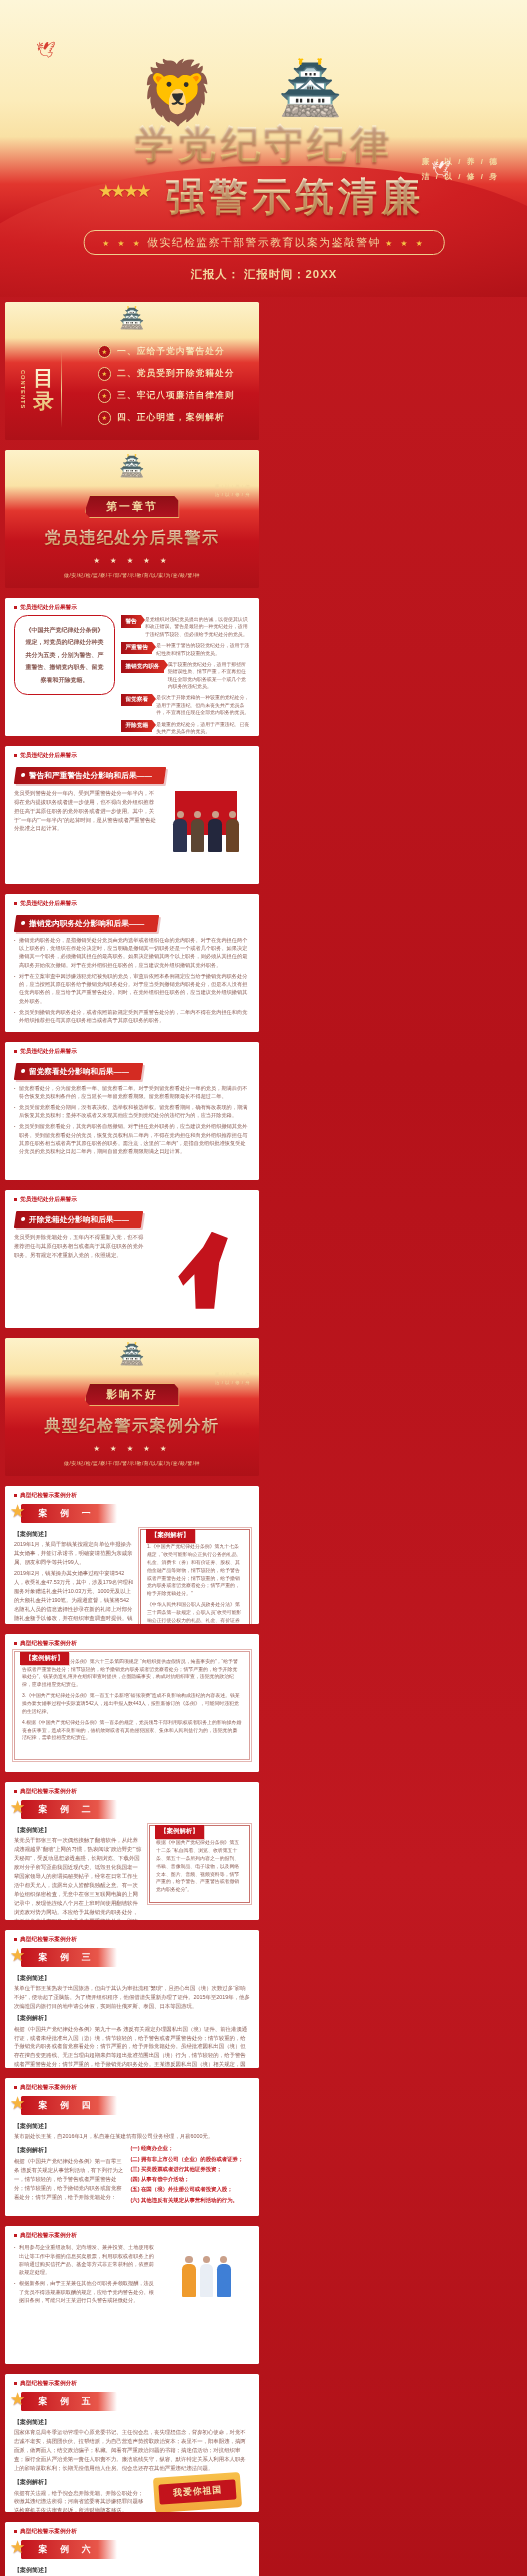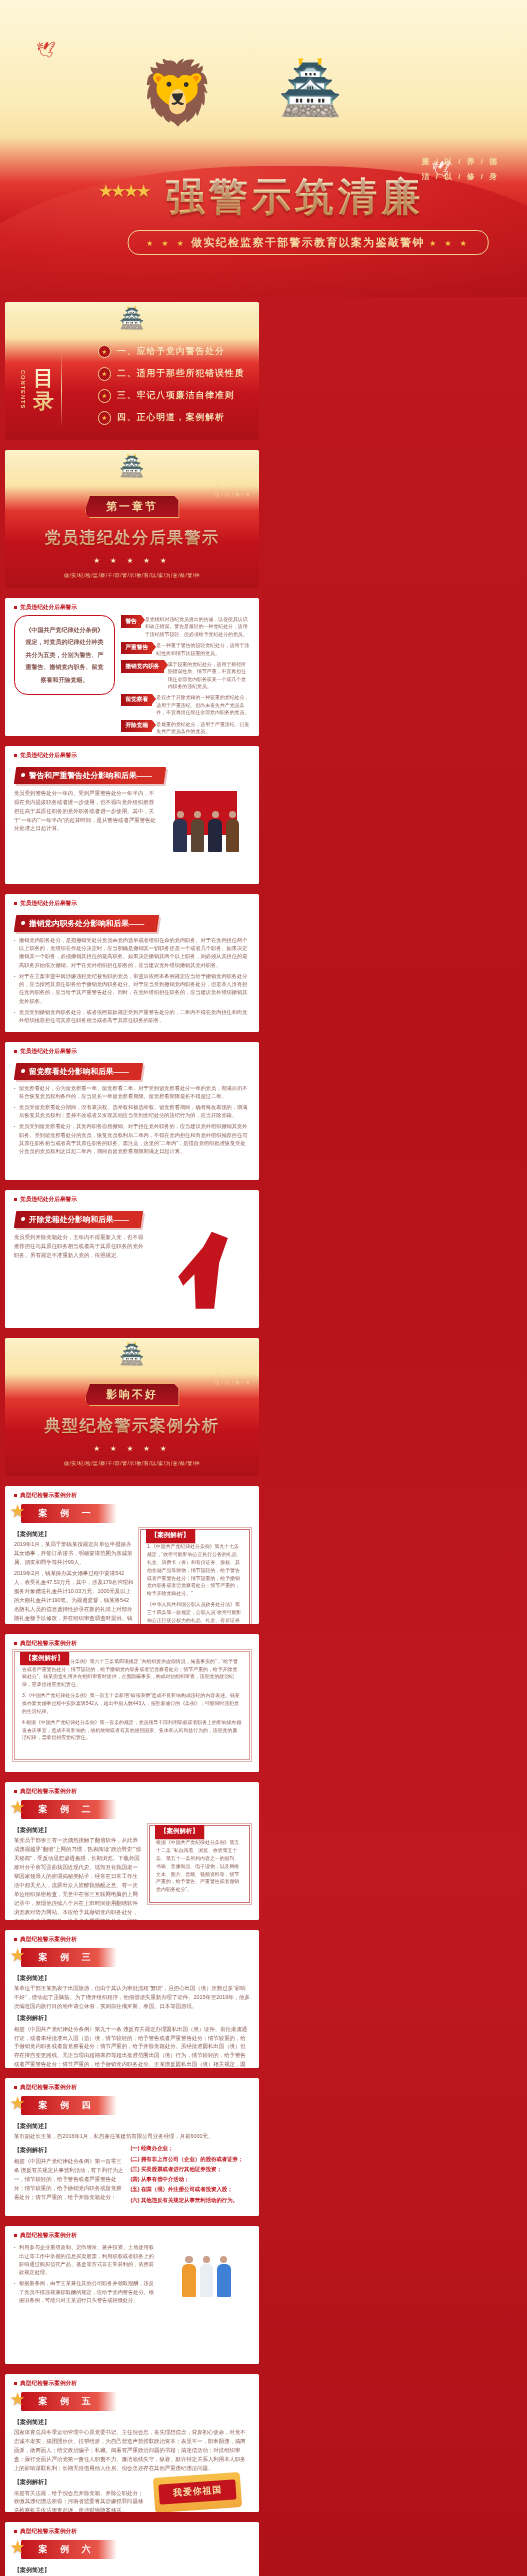--- a/index.html
+++ b/index.html
@@ -18,21 +18,21 @@
   .cover.top .cover-side{top:155px;}
   .cover-title{position:absolute;left:0;width:100%;text-align:center;font-weight:bold;
                background:linear-gradient(180deg,#fff7dd 10%,#f5ddA0 45%,#e7bd6d 90%);
                -webkit-background-clip:text;background-clip:text;color:transparent;
                text-shadow:0 1.5px 2.1px rgba(90,0,0,.35);letter-spacing:4.1px;}
   .t1{font-size:39px;} .t2{font-size:39px;}
   .cover.top .t1{top:117px;} .cover.top .t2{top:170px;left:31px;}
   .star-cluster{position:absolute;font-size:17.5px;color:#f6c345;text-shadow:0 1px 1px rgba(120,20,0,.4);letter-spacing:-3.1px;}
   .cover.top .star-cluster{left:98px;top:181px;}
   .subtitle-pill{position:absolute;left:50%;transform:translateX(-50%);border:0.5px solid #f0cf8e;border-radius:11.3px;
-                 color:#f3d9a0;font-size:10.8px;font-weight:bold;padding:4.6px 17.5px;letter-spacing:1.5px;white-space:nowrap;margin-left:44px;}
+                 color:#f3d9a0;font-size:10.8px;font-weight:normal;padding:4.6px 17.5px;letter-spacing:1.5px;white-space:nowrap;}
   .cover.top .subtitle-pill{top:230px;}
   .subtitle-pill .st{color:#f6c345;font-size:7.7px;letter-spacing:3.1px;}
   .report-line{position:absolute;left:0;width:100%;text-align:center;color:#f3d9a0;font-size:11.3px;font-weight:bold;letter-spacing:1px;}
   .cover.top .report-line{top:267px;}
   .doves{position:absolute;color:#fff;opacity:.9;font-size:15.5px;}
   .doves.red{color:#d22c22;}
 
   
   .grid{position:relative;width:528px;}
   .cell{width:264px;height:148px;padding:5.2px 4.6px;box-sizing:border-box;}
@@ -111,28 +111,30 @@
 
   <div class="cover top">
     <span class="doves red" style="left:36px;top:41px">🕊</span>
     <span class="lion" style="left:139px;top:62px">🦁</span>
     <span class="lion" style="left:278px;top:62px;font-size:52px">🏯</span>
     <div class="silk"></div>
     <div class="cover-side">
       <div>廉 / 以 / 养 / 德</div>
       <div>洁 / 以 / 修 / 身</div>
     </div>
+    <div class="cover-title t1">学党纪守纪律</div>
     <div class="star-cluster">★★★★</div>
     <div class="cover-title t2">强警示筑清廉</div>
     <span class="doves" style="right:77px;top:160px">🕊</span>
     <div class="subtitle-pill">
       <span class="st">★ ★ ★</span>
       <span>做实纪检监察干部警示教育以案为鉴敲警钟</span>
       <span class="st">★ ★ ★</span>
     </div>
+    <div class="report-line">汇报人：      汇报时间：20XX</div>
   </div>
 
   <div class="grid" id="grid">
       <div class="cell">
         <div class="slide red-slide">
           <div class="mini-sky">🏯</div>
           <div class="toc-wrap">
             <div class="toc-en">CONTENTS</div>
             <div class="toc-cn">
               <div>目</div>
@@ -140,21 +142,21 @@
             </div>
             <div class="toc-div"></div>
           </div>
           <div class="toc-items">
             <div class="toc-item">
               <span class="toc-star">★</span>
               <span class="toc-text">一、应给予党内警告处分</span>
             </div>
             <div class="toc-item">
               <span class="toc-star">★</span>
-              <span class="toc-text">二、适用于那些所犯错误性质</span>
+              <span class="toc-text">二、党员受到开除党籍处分</span>
             </div>
             <div class="toc-item">
               <span class="toc-star">★</span>
               <span class="toc-text">三、牢记八项廉洁自律准则</span>
             </div>
             <div class="toc-item">
               <span class="toc-star">★</span>
               <span class="toc-text">四、正心明道，案例解析</span>
             </div>
           </div>

